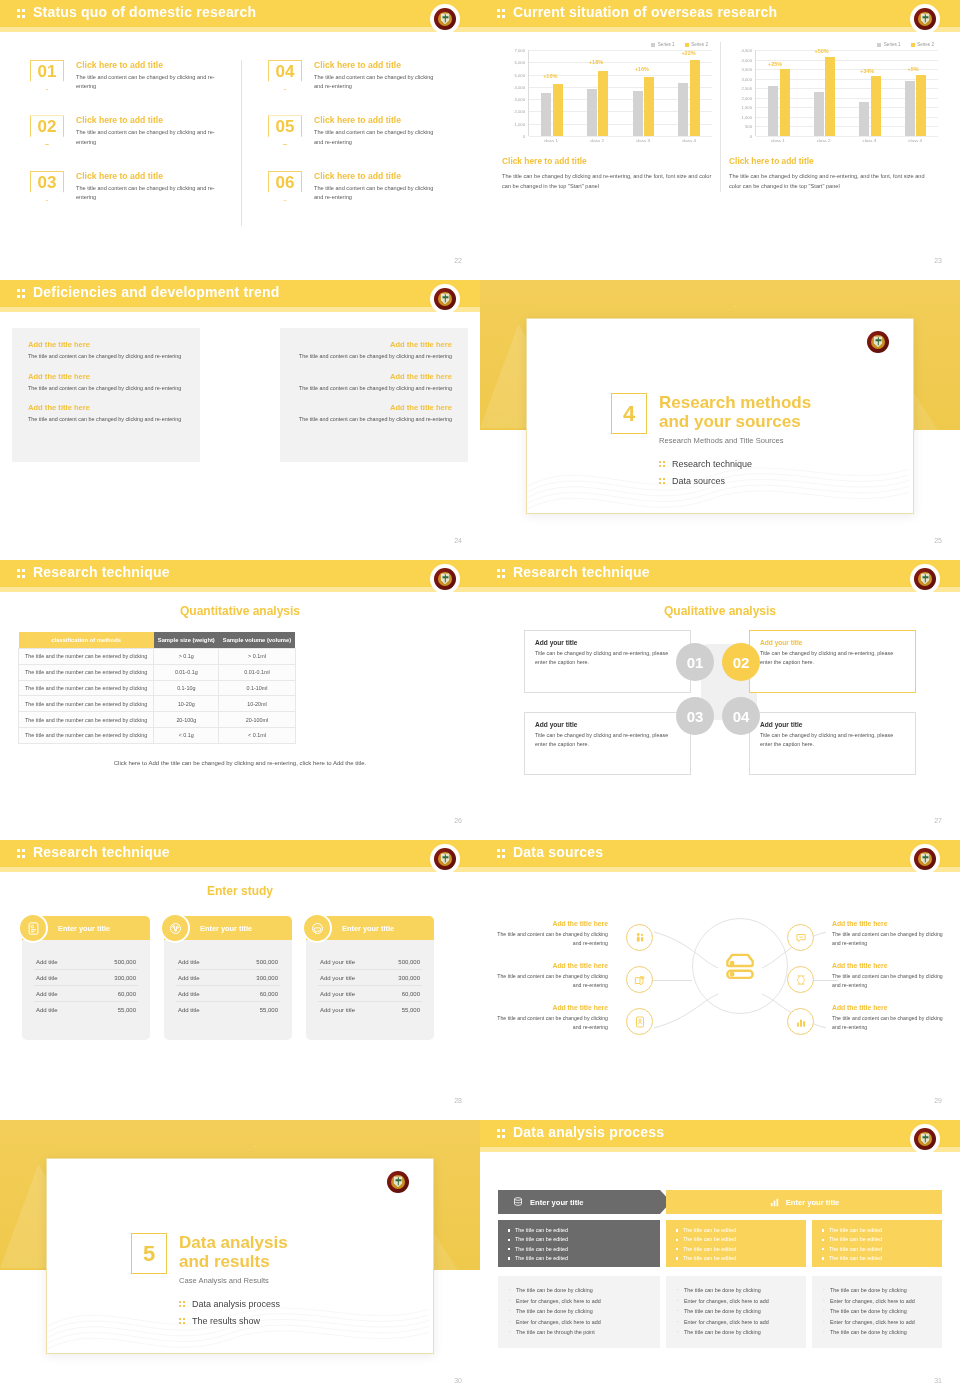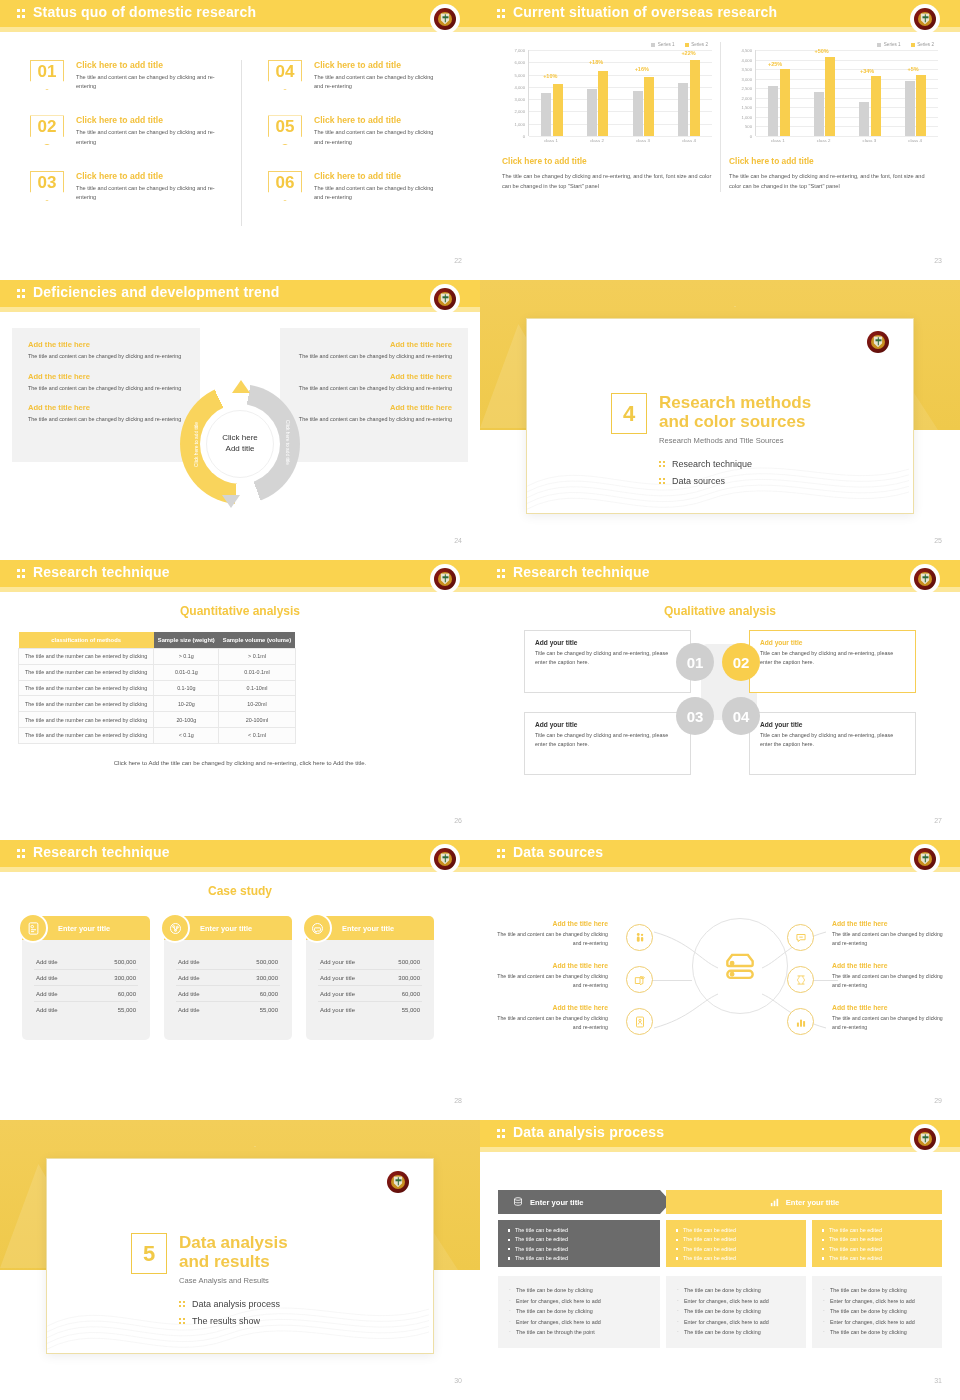--- a/index.html
+++ b/index.html
@@ -514,33 +514,20 @@
       <div class="s3-blk">
         <h3>Add the title here</h3>
         <p>The title and content can be changed by clicking and re-entering</p>
         </div>
       <div class="s3-blk">
         <h3>Add the title here</h3>
         <p>The title and content can be changed by clicking and re-entering</p>
         </div>
     </div>
 
-    <div class="cycle">
-      <div class="ring-g"></div>
-      <div class="ring-y"></div>
-      <div class="tri up"></div>
-      <div class="tri dn"></div>
-      <div class="hole"></div>
-      <div class="hole2">
-        <span>Click here</span>
-        <span>Add title</span>
-      </div>
-      <div class="vtxt left">Click here to add title</div>
-      <div class="vtxt right">Click here to add title</div>
-    </div>
     <div class="pgnum">24</div>
     <div class="gapline"></div>
   </div>
 
   <div class="slide">
     <div class="div-bg">
       <div class="band">
           <div class="mnt"></div>
           <div class="mnt2"></div>
           <div class="tri-thin"></div>
@@ -559,21 +546,21 @@
       <div class="crest card">
         <div class="ring"></div>
           <div class="inner"></div>
           <div class="shield"></div>
       </div>
       <div class="div-row">
         <div class="div-num">4</div>
         <div>
           <div class="div-title">
             <div>Research methods</div>
-            <div>and color sources</div>
+            <div>and your sources</div>
           </div>
           <div class="div-sub">Research Methods and Title Sources</div>
         </div>
       </div>
       <div class="div-list">
         <div>
           <span class="bdots">
               <i></i>
               <i></i>
               <i></i>
@@ -722,21 +709,21 @@
           <i></i>
         </div>
       <h1>Research technique</h1>
       <div class="sub"></div>
     </div>
     <div class="crest tophdr">
       <div class="ring"></div>
         <div class="inner"></div>
         <div class="shield"></div>
     </div>
-    <div class="sub-title">Case study</div>
+    <div class="sub-title">Enter study</div>
 
     <div class="cs-card c1">
       <div class="cs-hd" style="position:relative">
         <div class="cs-ic">
           <svg width="15" height="15" viewBox="0 0 24 24" fill="none" stroke="#fff" stroke-width="1.6">
             <rect x="5" y="3" width="14" height="18" rx="2"></rect>
               <circle cx="10" cy="9" r="2"></circle>
             <path d="M8 14h8M8 17h5"></path>
             </svg>
         </div>

